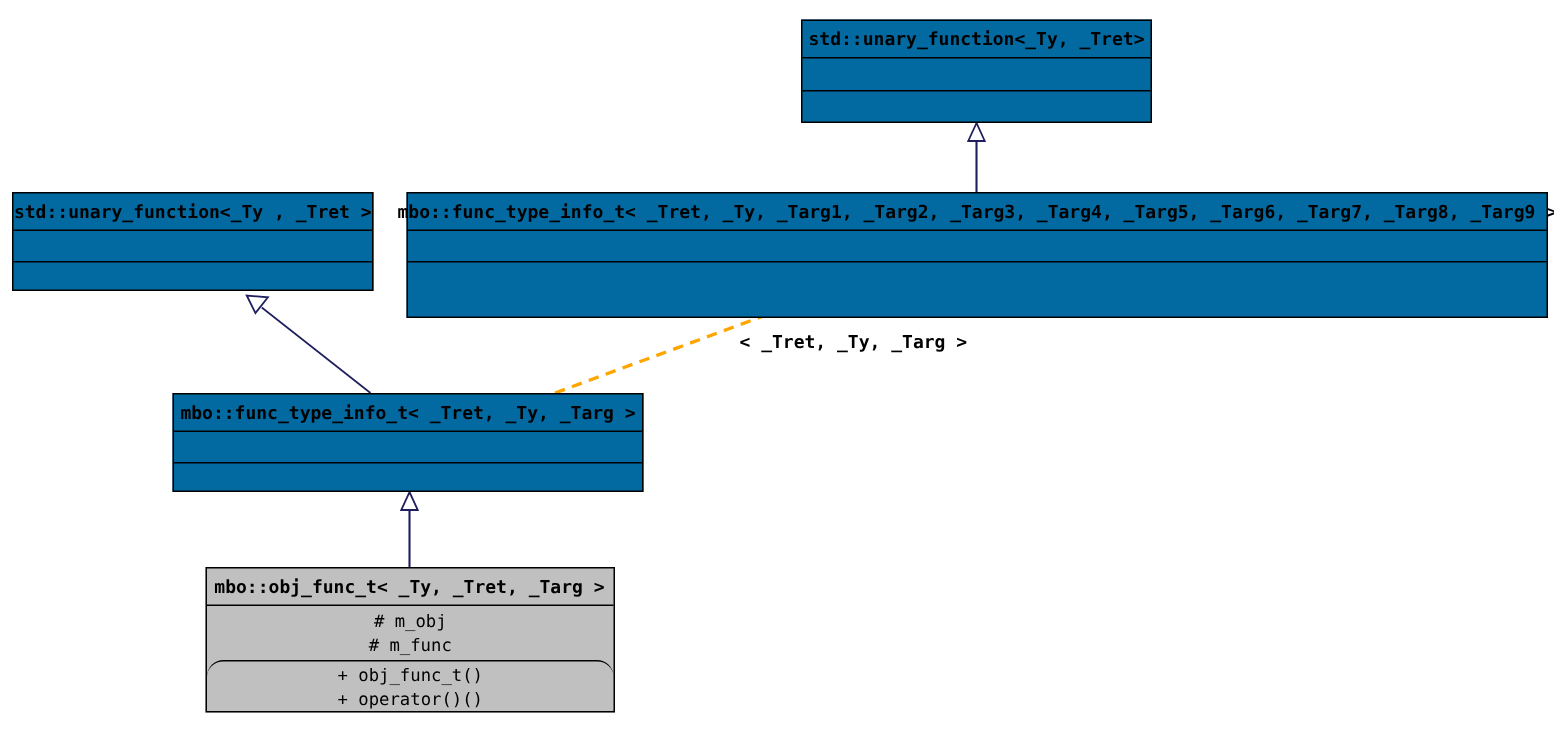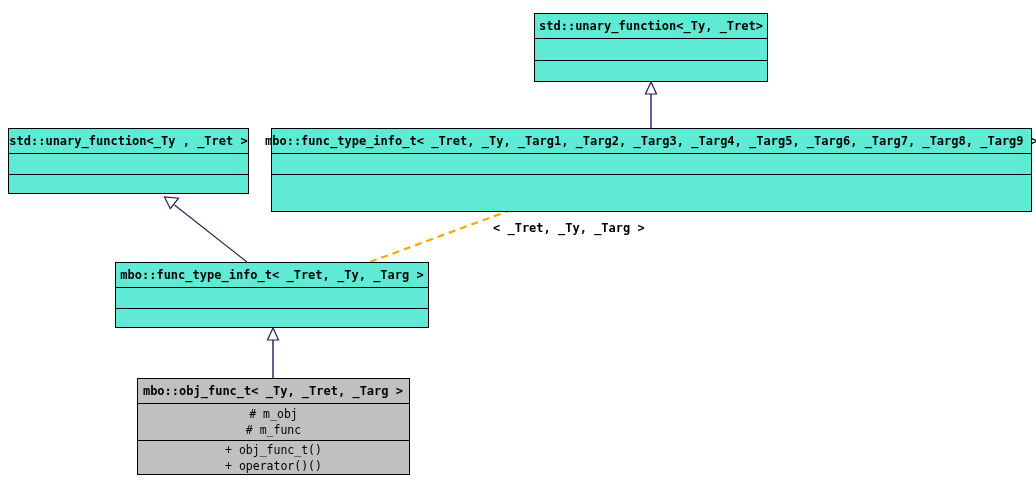--- a/index.html
+++ b/index.html
@@ -21,21 +21,21 @@
     position: absolute;
     left: 0;
     top: 0;
     width: 1036px;
     height: 492px;
   }
   .uml-node {
     position: absolute;
     box-sizing: border-box;
     border: 1px solid #000000;
-    background: #5eead4;
+    background: #0369a1;
     z-index: 5;
   }
   .uml-node.filled {
     background: #c0c0c0;
   }
   .uml-compartment {
     box-sizing: border-box;
     display: flex;
     flex-direction: column;
     align-items: center;
@@ -135,21 +135,21 @@
   </div>
 
   <div class="uml-node filled" style="left:137px; top:378px; width:273px; height:97px;">
     <div class="uml-compartment" style="height:24px;align-items:flex-end;">
       <span class="uml-title">mbo::obj_func_t&lt; _Ty, _Tret, _Targ &gt;</span>
     </div>
     <div class="uml-compartment" style="height:37px;">
       <span class="uml-member"># m_obj</span>
       <span class="uml-member"># m_func</span>
     </div>
-    <div class="uml-compartment" style="height:35px;">
+    <div class="uml-compartment" style="height:35px;border-radius:11px;">
       <span class="uml-member">+ obj_func_t()</span>
       <span class="uml-member">+ operator()()</span>
     </div>
   </div>
 
   <div class="edge-label" style="left:493px; top:221px;">&lt; _Tret, _Ty, _Targ &gt;</div>
 
 </div>
 
 </body></html>

